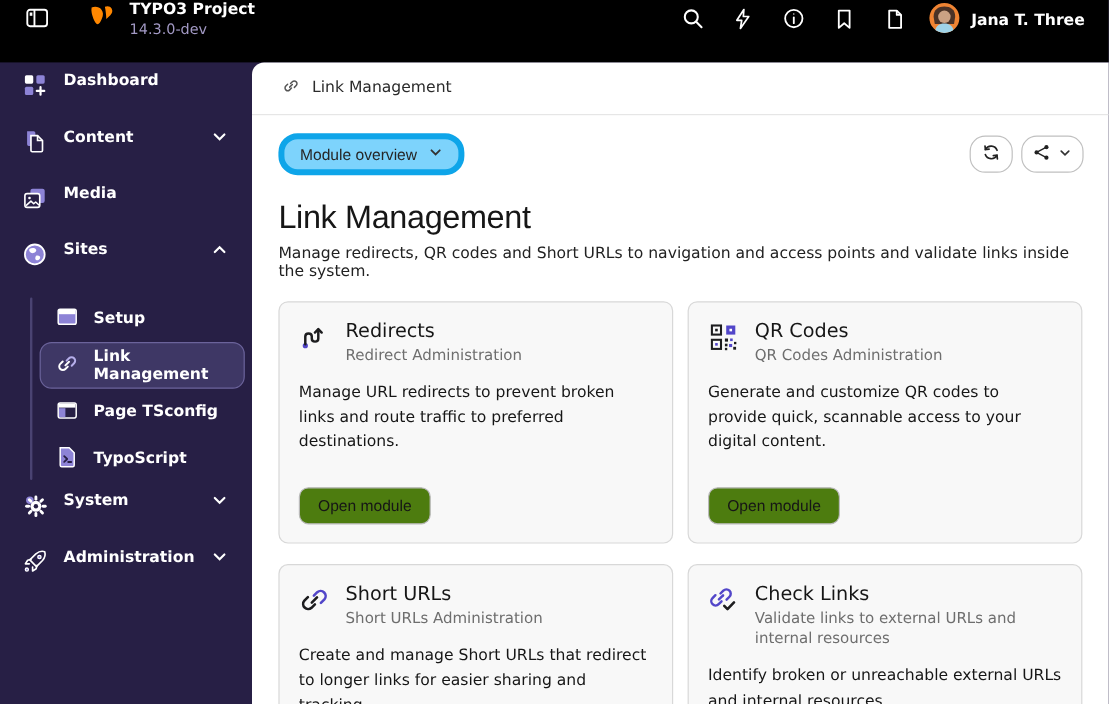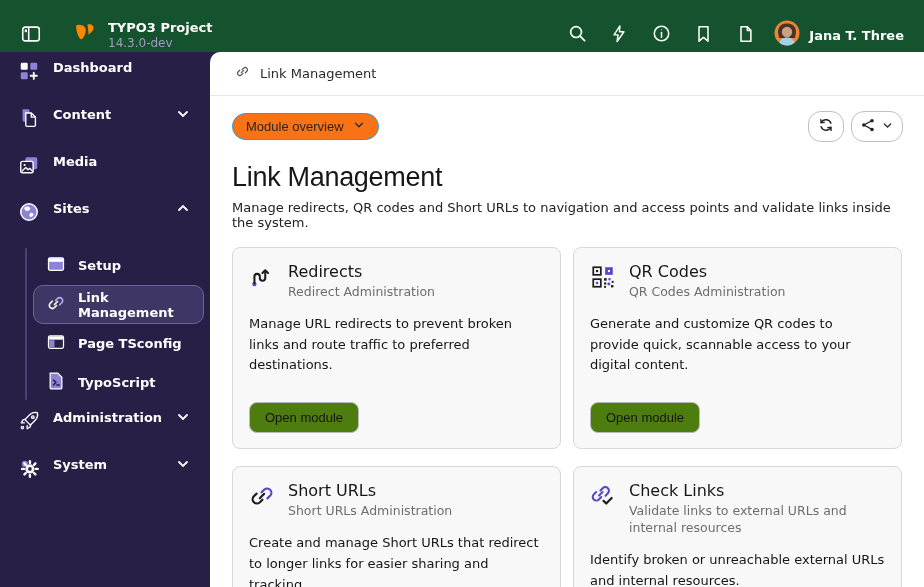--- a/index.html
+++ b/index.html
@@ -1,20 +1,20 @@
 <!DOCTYPE html>
 <html><head>
 <meta charset="utf-8">
 <style>
   * { margin:0; padding:0; box-sizing:border-box; }
   html,body { width:924px; height:587px; overflow:hidden; }
   body { font-family:"DejaVu Sans","Liberation Sans",sans-serif; background:#271f45; color:#1a1a1a; }
 
   
-  .topbar { height:52px; display:flex; align-items:flex-end; padding:0 20px 0 16px; background:#14532d; }
+  .topbar { height:52px; display:flex; align-items:flex-start; padding:0 20px 0 16px; background:#000000; }
   .icon-btn { background:none; border:none; padding:4px; display:flex; align-items:center; justify-content:center; cursor:pointer; }
   .topbar-left { display:flex; align-items:center; }
   .brand { display:flex; align-items:center; gap:10px; margin-left:26px; }
   .brand-text .t { color:#fff; font-size:13px; font-weight:bold; line-height:1.25; }
   .brand-text .v { color:#a299c4; font-size:12px; line-height:1.25; }
   .topbar-right { margin-left:auto; display:flex; align-items:center; gap:8px; }
   .topbar-right .icon-btn { width:34px; height:34px; }
   .user { display:flex; align-items:center; gap:9px; margin-left:4px; cursor:pointer; }
   .user-name { color:#fff; font-size:13px; font-weight:bold; }
 
@@ -28,21 +28,21 @@
   .nav-item .chev { margin-left:auto; }
   .subnav { position:relative; padding-left:33px; margin:-2px 6px 8px 0; }
   .subnav::before { content:""; position:absolute; left:25px; top:2px; bottom:2px; width:2px; background:#4a4372; border-radius:1px; }
   .sub-item { display:flex; align-items:center; gap:12px; height:39px; padding:0 12px; color:#fff; font-size:13px; font-weight:bold; border:1px solid transparent; border-radius:10px; cursor:pointer; }
   .sub-item.selected { background:#3e3765; border-color:#6b639b; }
 
   
   .crumb-row { height:44px; flex:0 0 44px; display:flex; align-items:center; gap:10px; padding:0 25px; border-bottom:1px solid #e6e6e6; }
   .crumb-label { font-size:13px; color:#2b2b2b; }
   .docheader { display:flex; align-items:center; justify-content:space-between; padding:15px 21px 0 22px; }
-  .pill { display:flex; align-items:center; gap:9px; background:#f97316; border:1px solid #0ea5e9; border-radius:16px; padding:5px 13px; font-size:13px; color:#262626; cursor:pointer; }
+  .pill { display:flex; align-items:center; gap:9px; background:#7dd3fc; border:5px solid #0ea5e9; border-radius:16px; padding:5px 13px; font-size:13px; color:#262626; cursor:pointer; }
   .dh-actions { display:flex; gap:7px; }
   .dh-btn { display:flex; align-items:center; gap:7px; background:#fff; border:1px solid #c0c0c0; border-radius:13px; padding:5px 9px; cursor:pointer; }
 
   
   .content { padding:20px 22px 0; }
   h1 { font-family:"Liberation Sans",sans-serif; font-size:27px; font-weight:500; letter-spacing:-0.3px; color:#161616; }
   .lead { font-size:13px; color:#222; margin-top:7px; }
   .cards { margin-top:17px; display:grid; grid-template-columns:1fr 1fr; gap:17px 12px; }
   .card { background:#f8f8f8; border:1px solid #d8d8d8; border-radius:8px; padding:14px 16px 15px; display:flex; flex-direction:column; min-height:150px; }
   .card-head { display:flex; gap:13px; align-items:flex-start; }
@@ -238,55 +238,55 @@
             <path d="M9 11 L12 13.8 L9 16.6" fill="none" stroke="#271f45" stroke-width="1.8" stroke-linecap="round" stroke-linejoin="round"></path>
             <path d="M13 16.8 H16" stroke="#271f45" stroke-width="1.8" stroke-linecap="round"></path>
           </svg>
         </span>
         <span>TypoScript</span>
       </div>
     </div>
 
     <div class="nav-item">
       <span>
-        <svg width="22" height="22" viewBox="0 0 24 24" fill="none" stroke="#fff" stroke-width="1.5" stroke-linecap="round" stroke-linejoin="round">
-          <path d="M13 5 C16 2.5 19.5 2.5 21 3 C21.5 4.5 21.5 8 19 11 L13.5 16.5 L7.5 10.5 Z"></path>
-          <circle cx="16.2" cy="7.8" r="1.5" fill="#8d83d6" stroke="#fff" stroke-width="1.2"></circle>
-          <path d="M8.5 10 L5.5 10.8 L3.5 14 H7"></path>
-          <path d="M14 15.5 L13.2 18.5 L10 20.5 V17"></path>
-          <circle cx="4.8" cy="19.2" r="1.4" fill="#8d83d6" stroke="#fff" stroke-width="1.2"></circle>
-        </svg>
-      </span>
-      <span>Administration</span>
-      <span class="chev">
-        <svg width="14" height="14" viewBox="0 0 14 14" fill="none" stroke="#fff" stroke-width="1.8" stroke-linecap="round">
-            <path d="M3 5 L7 9 L11 5"></path>
-          </svg>
-      </span>
-    </div>
-
-    <div class="nav-item">
-      <span>
         <svg width="22" height="22" viewBox="0 0 24 24">
           <circle cx="7.5" cy="7.5" r="3.4" fill="#8d83d6"></circle>
           <g stroke="#fff" stroke-width="2.6" stroke-linecap="round">
             <line x1="13" y1="4.5" x2="13" y2="6.5"></line>
               <line x1="13" y1="19.5" x2="13" y2="21.5"></line>
             <line x1="4.5" y1="13" x2="6.5" y2="13"></line>
               <line x1="19.5" y1="13" x2="21.5" y2="13"></line>
             <line x1="7" y1="7" x2="8.5" y2="8.5"></line>
               <line x1="17.5" y1="17.5" x2="19" y2="19"></line>
             <line x1="7" y1="19" x2="8.5" y2="17.5"></line>
               <line x1="17.5" y1="8.5" x2="19" y2="7"></line>
           </g>
           <circle cx="13" cy="13" r="5" fill="#fff"></circle>
           <circle cx="13" cy="13" r="2" fill="#271f45"></circle>
         </svg>
       </span>
       <span>System</span>
+      <span class="chev">
+        <svg width="14" height="14" viewBox="0 0 14 14" fill="none" stroke="#fff" stroke-width="1.8" stroke-linecap="round">
+            <path d="M3 5 L7 9 L11 5"></path>
+          </svg>
+      </span>
+    </div>
+
+    <div class="nav-item">
+      <span>
+        <svg width="22" height="22" viewBox="0 0 24 24" fill="none" stroke="#fff" stroke-width="1.5" stroke-linecap="round" stroke-linejoin="round">
+          <path d="M13 5 C16 2.5 19.5 2.5 21 3 C21.5 4.5 21.5 8 19 11 L13.5 16.5 L7.5 10.5 Z"></path>
+          <circle cx="16.2" cy="7.8" r="1.5" fill="#8d83d6" stroke="#fff" stroke-width="1.2"></circle>
+          <path d="M8.5 10 L5.5 10.8 L3.5 14 H7"></path>
+          <path d="M14 15.5 L13.2 18.5 L10 20.5 V17"></path>
+          <circle cx="4.8" cy="19.2" r="1.4" fill="#8d83d6" stroke="#fff" stroke-width="1.2"></circle>
+        </svg>
+      </span>
+      <span>Administration</span>
       <span class="chev">
         <svg width="14" height="14" viewBox="0 0 14 14" fill="none" stroke="#fff" stroke-width="1.8" stroke-linecap="round">
             <path d="M3 5 L7 9 L11 5"></path>
           </svg>
       </span>
     </div>
   </nav>
 
   <main class="main">
 

